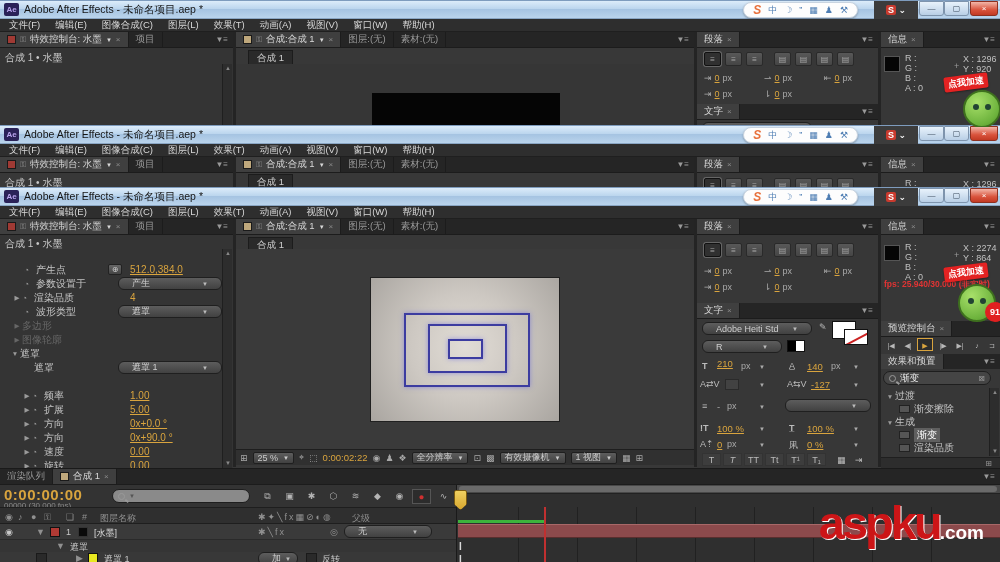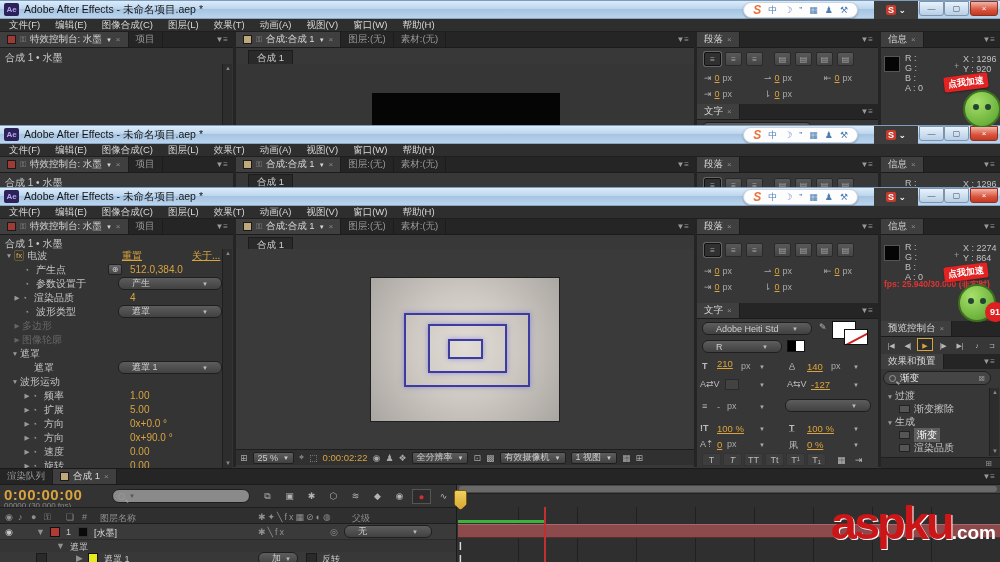--- a/index.html
+++ b/index.html
@@ -31,21 +31,21 @@
   .pm{margin-left:auto;padding:0 5px;color:#9a9a9a;font-size:8px;display:flex;align-items:center}
   .crumb{position:absolute;font-size:10px;color:#c8c8c8}
   .chip{position:absolute;background:#2a2a2a;border:1px solid #1c1c1c;color:#cfcfcf;font-size:9.5px;padding:1px 8px}
   .vline{position:absolute;width:3px;background:#242424;top:0;bottom:0}
   
   .er{position:absolute;height:13px;display:flex;align-items:center;width:221px}
   .tw{width:10px;text-align:center;font-size:6.5px;color:#9a9a9a}
   .swc{width:12px;font-size:8.5px;color:#9a9a9a}
   .lb{font-size:10px;color:#c4c4c4;white-space:nowrap}
   .dim .tw,.dim .lb{color:#666}
-  .ov{position:absolute;left:130px;font-size:10px;color:#d9a43e;white-space:nowrap}
+  .ov{position:absolute;left:130px;font-size:10px;color:#d9a43e;text-decoration:underline;white-space:nowrap}
   .ov.nou{text-decoration:none}
   .lnk{font-size:10px;color:#d9a43e;text-decoration:underline;position:absolute}
   .dd{position:absolute;height:13px;background:linear-gradient(#5d5d5d,#414141);border:1px solid #1f1f1f;border-radius:6px;color:#cfcfcf;font-size:9px;display:flex;align-items:center;justify-content:space-between;padding:0 13px;white-space:nowrap}
   .dd i{font-style:normal;font-size:6px;color:#bbb;margin-left:4px}
   .ptb{position:absolute;width:14px;height:11px;background:linear-gradient(#666,#444);border:1px solid #222;border-radius:2px;color:#ccc;font-size:8px;text-align:center;line-height:10px}
   .sb{position:absolute;width:10px;background:#2d2d2d;border-left:1px solid #1f1f1f}
   .sb b{position:absolute;left:1px;width:8px;height:9px;color:#888;font-size:6px;text-align:center;line-height:9px}
   
   .canvas{position:absolute;background:radial-gradient(circle at 50% 48%,#e2ddd6 0%,#cdc8c2 45%,#a9a5a0 100%);box-shadow:0 0 0 1px #202020}
   .wrect{position:absolute;border:2px solid #3c3ca0;box-shadow:0 0 5px rgba(90,90,220,.55)}
@@ -86,21 +86,21 @@
   .tcbig{position:absolute;font-size:15px;font-weight:bold;color:#d9a43e;letter-spacing:.5px}
   .tcsub{position:absolute;font-size:8px;color:#8a8a8a}
   .tbtn{position:absolute;width:19px;height:15px;color:#b4b4b4;font-size:9px;text-align:center;line-height:15px}
   .tbtn.on{background:#2c2c2c;border:1px solid #555}
   .rul{position:absolute;background:#383838;border-bottom:1px solid #202020}
   .rlbl{position:absolute;font-size:8.5px;color:#9a9a9a}
   .rtick{position:absolute;width:1px;height:4px;background:#777;top:11px}
   .gline{position:absolute;width:1px;background:rgba(0,0,0,.28)}
   .ibeam{position:absolute;color:#d8d8d8;font-size:10px;font-weight:bold}
   
-  .wm{position:absolute;right:4px;z-index:40;text-align:center;pointer-events:none}
+  .wm{position:absolute;right:16px;z-index:40;text-align:center;pointer-events:none}
   .wmb{font-size:47px;font-weight:bold;color:#cc1517;letter-spacing:-3px;line-height:40px;text-shadow:1px 1px 0 #fff}
   .wmt{font-size:19px;font-weight:bold;color:#fff}
   .wmg{font-size:12.5px;font-weight:bold;color:#fff;margin-top:2px;text-shadow:0 0 3px rgba(0,0,0,.6)}
 </style>
 </head>
 <body>
 
 <div class="win" style="top:0;height:127px">
   <div class="tb">
     <span class="aeic">Ae</span>
@@ -355,27 +355,20 @@
         <i style="font-size:6px">▼</i>
         <span class="xg">×</span>
       </span>
     <span class="tab">
         <span>项目</span>
       </span>
     <span class="pm">▼≡</span>
   </div>
   <div style="position:absolute;left:0;top:47px;width:233px;height:233px;background:#343434">
     <span class="crumb" style="left:5px;top:2px">合成 1 • 水墨</span>
-    <div class="er" style="top:14px;padding-left:4px">
-      <span class="tw">▼</span>
-      <span style="font-size:8px;color:#cfae5a;border:1px solid #6a5a30;border-radius:2px;padding:0 1px;margin-right:3px">fx</span>
-      <span class="lb">电波</span>
-      <span class="lnk" style="left:122px">重置</span>
-      <span class="lnk" style="left:192px">关于...</span>
-    </div>
     <div class="er" style="top:28px;padding-left:24px">
       <span class="swc">◔</span>
         <span class="lb">产生点</span>
       <span class="ptb" style="left:108px;top:1px">⊕</span>
       <span class="ov">512.0,384.0</span>
     </div>
     <div class="er" style="top:42px;padding-left:24px">
       <span class="swc">◔</span>
         <span class="lb">参数设置于</span>
       <div class="dd" style="left:118px;top:0;width:104px">
@@ -408,24 +401,20 @@
     <div class="er" style="top:112px;padding-left:10px">
       <span class="tw">▼</span>
         <span class="lb">遮罩</span>
     </div>
     <div class="er" style="top:126px;padding-left:34px">
       <span class="lb">遮罩</span>
       <div class="dd" style="left:118px;top:0;width:104px">
           <span>遮罩 1</span>
           <i>▼</i>
         </div>
-    </div>
-    <div class="er" style="top:140px;padding-left:10px">
-      <span class="tw">▼</span>
-        <span class="lb">波形运动</span>
     </div>
     <div class="er" style="top:154px;padding-left:22px">
       <span class="tw">▶</span>
         <span class="swc">◔</span>
         <span class="lb">频率</span>
       <span class="ov">1.00</span>
     </div>
     <div class="er" style="top:168px;padding-left:22px">
       <span class="tw">▶</span>
         <span class="swc">◔</span>

